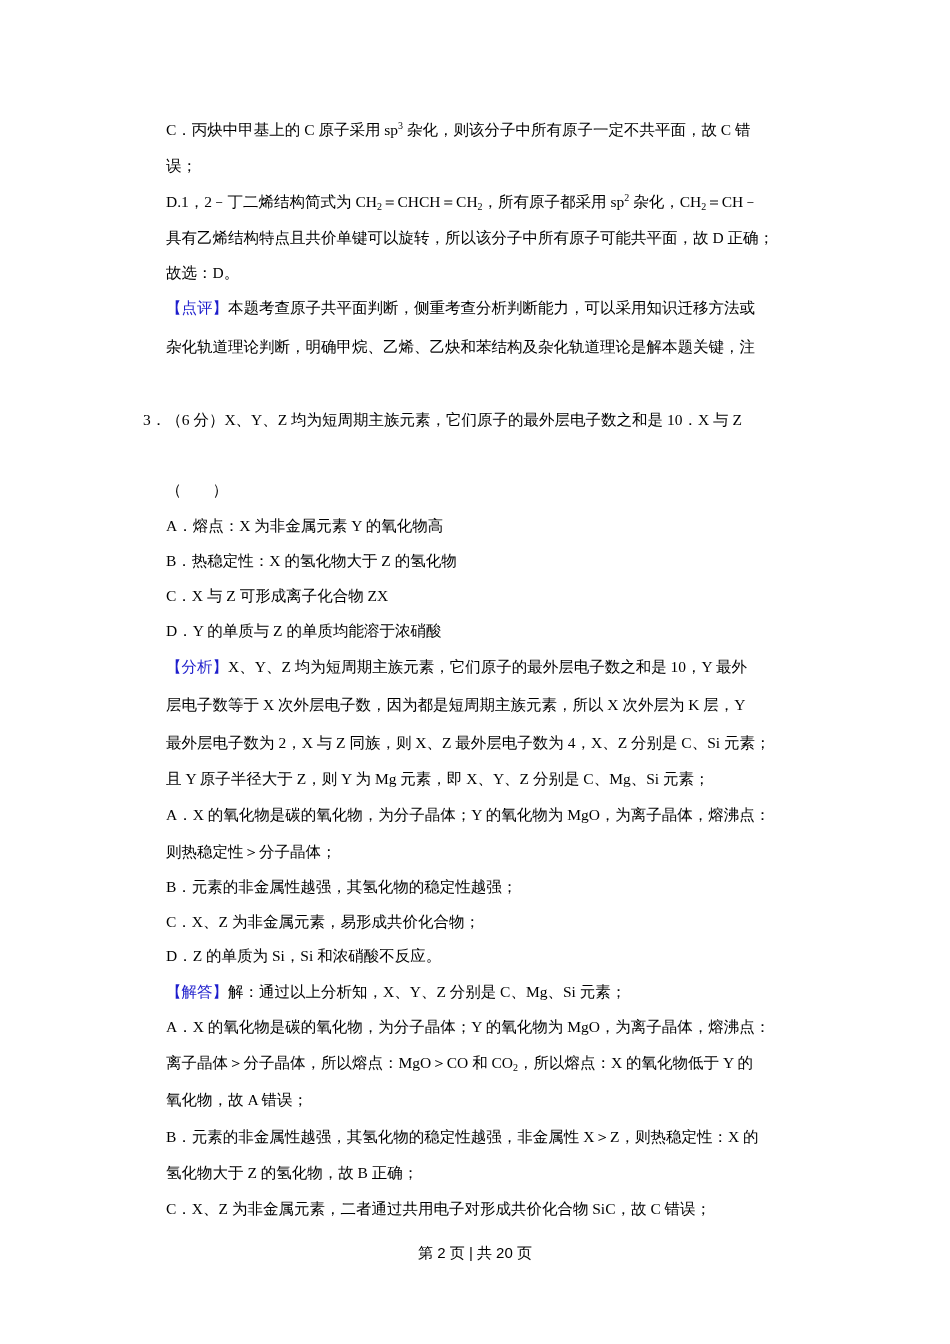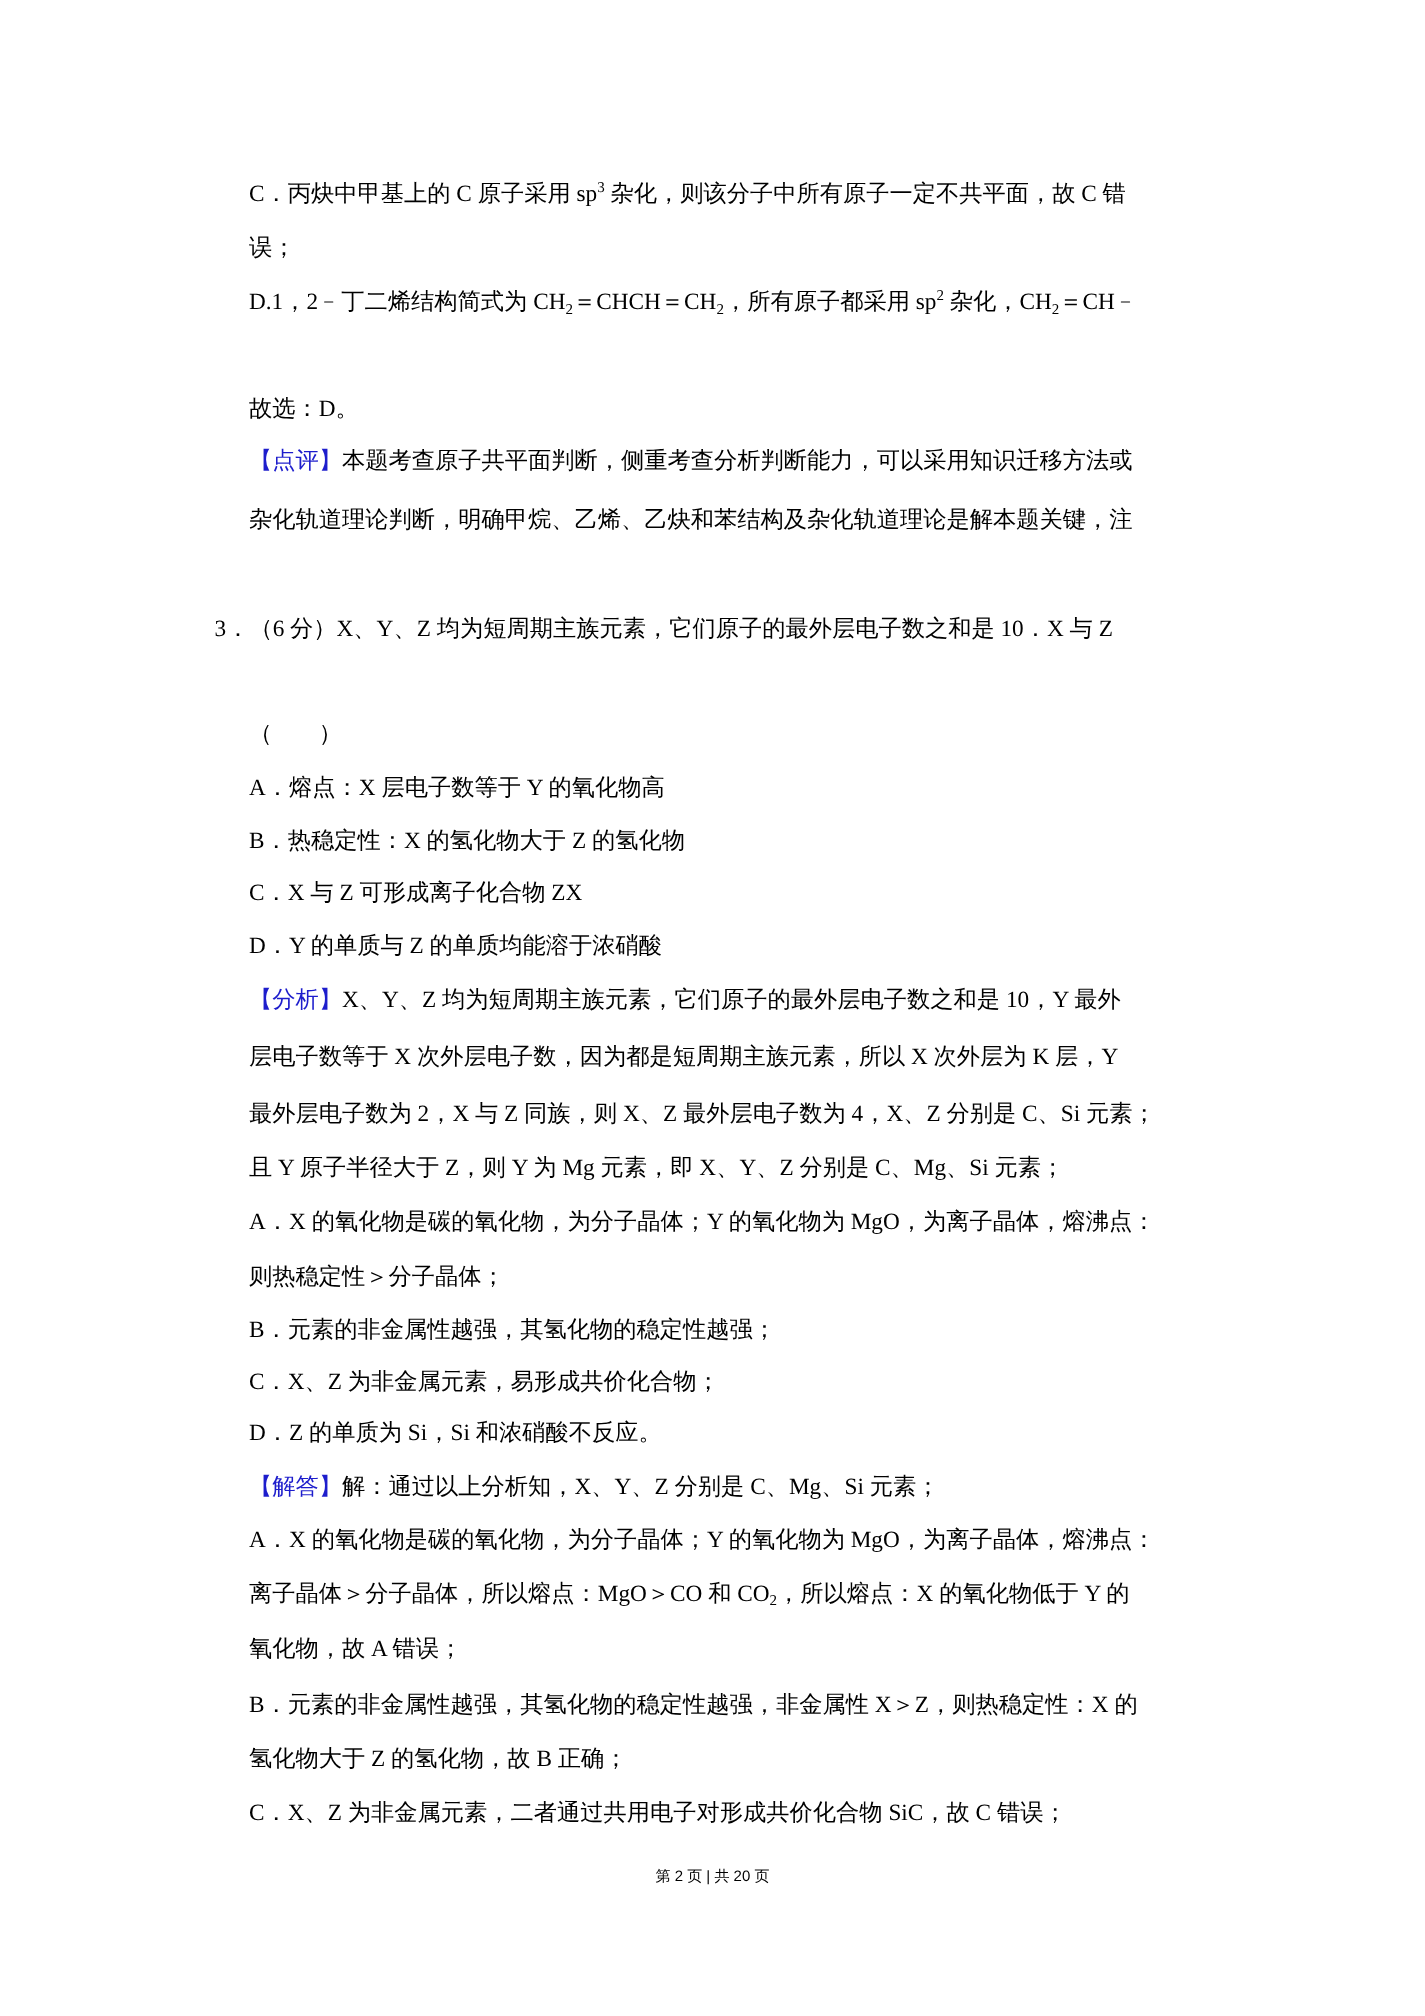--- a/index.html
+++ b/index.html
@@ -5,40 +5,41 @@
   html, body { margin: 0; padding: 0; background: #ffffff; }
   body { width: 950px; height: 1344px; position: relative; overflow: hidden;
          font-family: "Liberation Serif", "DejaVu Serif", serif; color: #000; }
   .page { position: absolute; left: 0; top: 0; width: 950px; height: 1180px; }
   .line { position: absolute; left: 166px; font-size: 15.5px; line-height: 20px; white-space: nowrap; }
   .qline { left: 143px; }
   .tag { color: #1d1dcc; }
   sub { font-size: 10px; vertical-align: -3px; line-height: 0; }
   sup { font-size: 10px; vertical-align: 6px; line-height: 0; }
   .footer { position: absolute; top: 1244px; left: 0; width: 950px; text-align: center;
-            font-family: "Liberation Sans", "DejaVu Sans", sans-serif; font-size: 10px; }
+            font-family: "Liberation Sans", "DejaVu Sans", sans-serif; font-size: 15px; }
 </style>
 </head>
 <body>
 
 <div class="page">
 
   <div class="line" style="top:120px"><span>C．丙炔中甲基上的 C 原子采用 sp</span><sup>3</sup><span> 杂化，则该分子中所有原子一定不共平面，故 C 错</span></div>
   <div class="line" style="top:156px">误；</div>
 
   <div class="line" style="top:192px"><span>D.1，2﹣丁二烯结构简式为 CH</span><sub>2</sub><span>＝CHCH＝CH</span><sub>2</sub><span>，所有原子都采用 sp</span><sup>2</sup><span> 杂化，CH</span><sub>2</sub><span>＝CH﹣</span></div>
+  <div class="line" style="top:228px">具有乙烯结构特点且共价单键可以旋转，所以该分子中所有原子可能共平面，故 D 正确；</div>
   <div class="line" style="top:263px">故选：D。</div>
 
   <div class="line" style="top:298px"><span class="tag">【点评】</span><span>本题考查原子共平面判断，侧重考查分析判断能力，可以采用知识迁移方法或</span></div>
   <div class="line" style="top:337px">杂化轨道理论判断，明确甲烷、乙烯、乙炔和苯结构及杂化轨道理论是解本题关键，注</div>
 
   <div class="line qline" style="top:410px"><span>3．</span><span>（6 分）X、Y、Z 均为短周期主族元素，它们原子的最外层电子数之和是 10．X 与 Z</span></div>
   <div class="line" style="top:480px">（　　）</div>
 
-  <div class="line" style="top:516px">A．熔点：X 层电子数等于 Y 的氧化物高</div>
+  <div class="line" style="top:516px">A．熔点：X 为非金属元素 Y 的氧化物高</div>
   <div class="line" style="top:551px">B．热稳定性：X 的氢化物大于 Z 的氢化物</div>
   <div class="line" style="top:586px">C．X 与 Z 可形成离子化合物 ZX</div>
   <div class="line" style="top:621px">D．Y 的单质与 Z 的单质均能溶于浓硝酸</div>
 
   <div class="line" style="top:657px"><span class="tag">【分析】</span><span>X、Y、Z 均为短周期主族元素，它们原子的最外层电子数之和是 10，Y 最外</span></div>
   <div class="line" style="top:695px">层电子数等于 X 次外层电子数，因为都是短周期主族元素，所以 X 次外层为 K 层，Y</div>
   <div class="line" style="top:733px">最外层电子数为 2，X 与 Z 同族，则 X、Z 最外层电子数为 4，X、Z 分别是 C、Si 元素；</div>
   <div class="line" style="top:769px">且 Y 原子半径大于 Z，则 Y 为 Mg 元素，即 X、Y、Z 分别是 C、Mg、Si 元素；</div>
 
   <div class="line" style="top:805px">A．X 的氧化物是碳的氧化物，为分子晶体；Y 的氧化物为 MgO，为离子晶体，熔沸点：</div>

